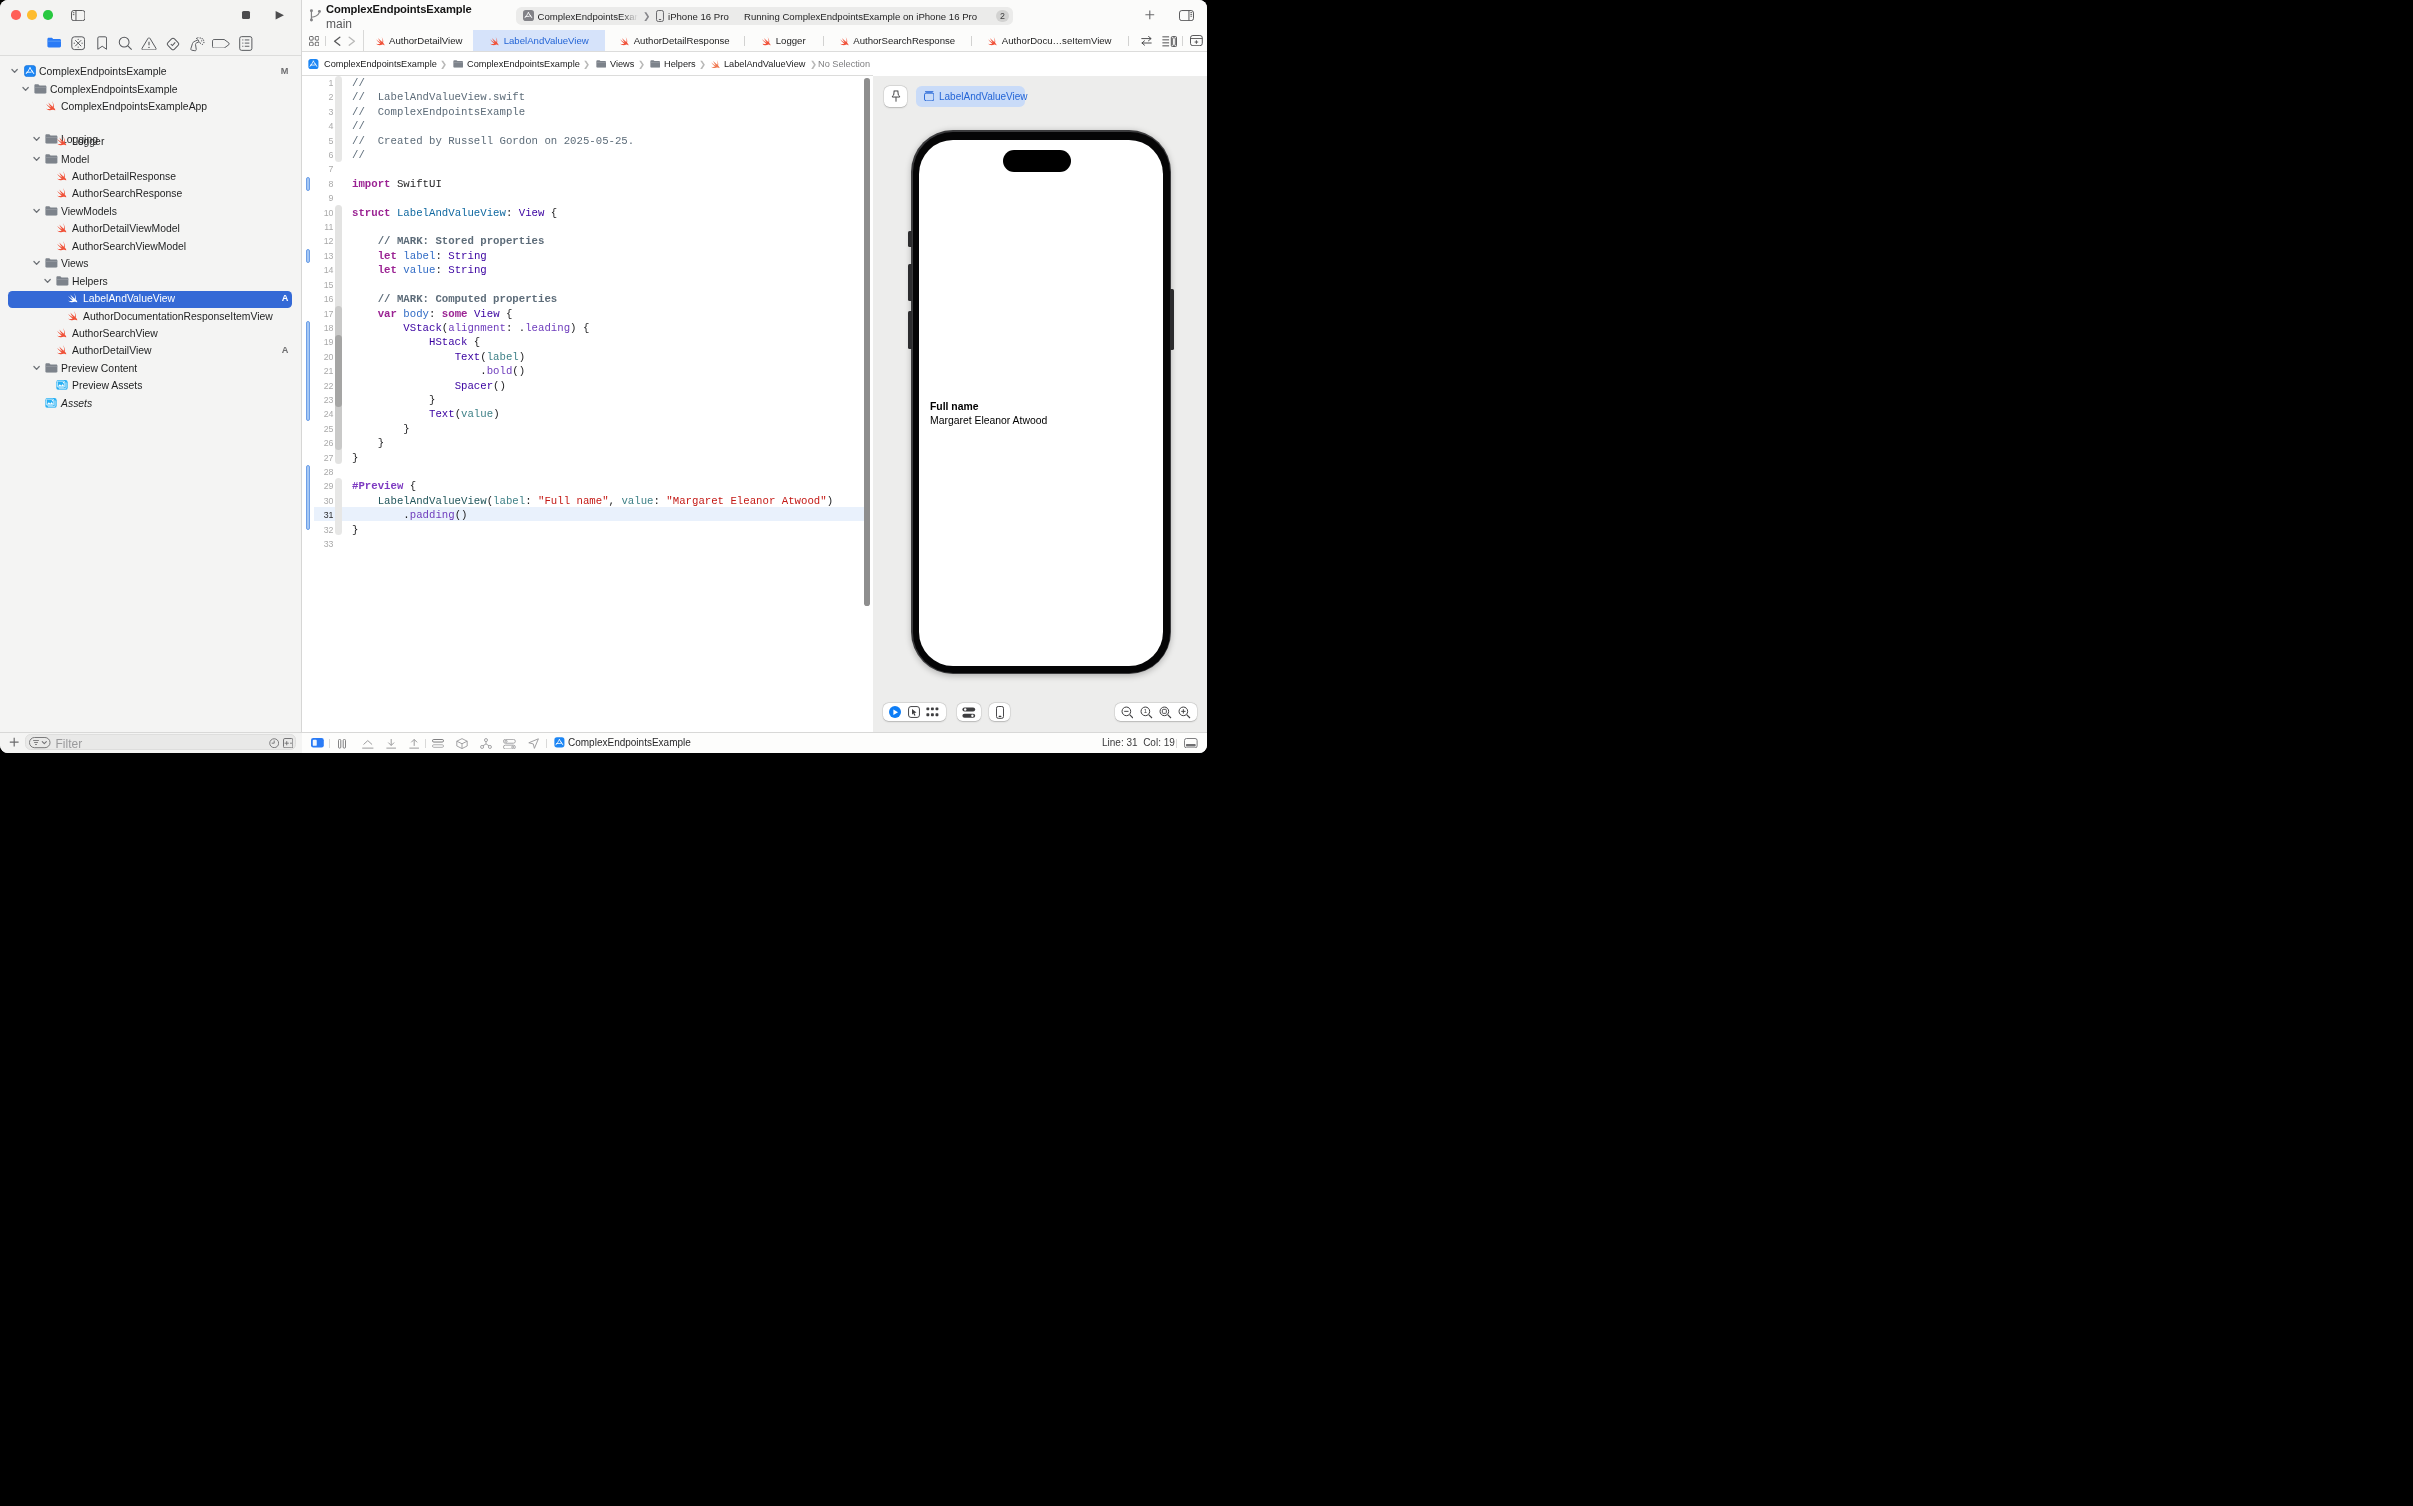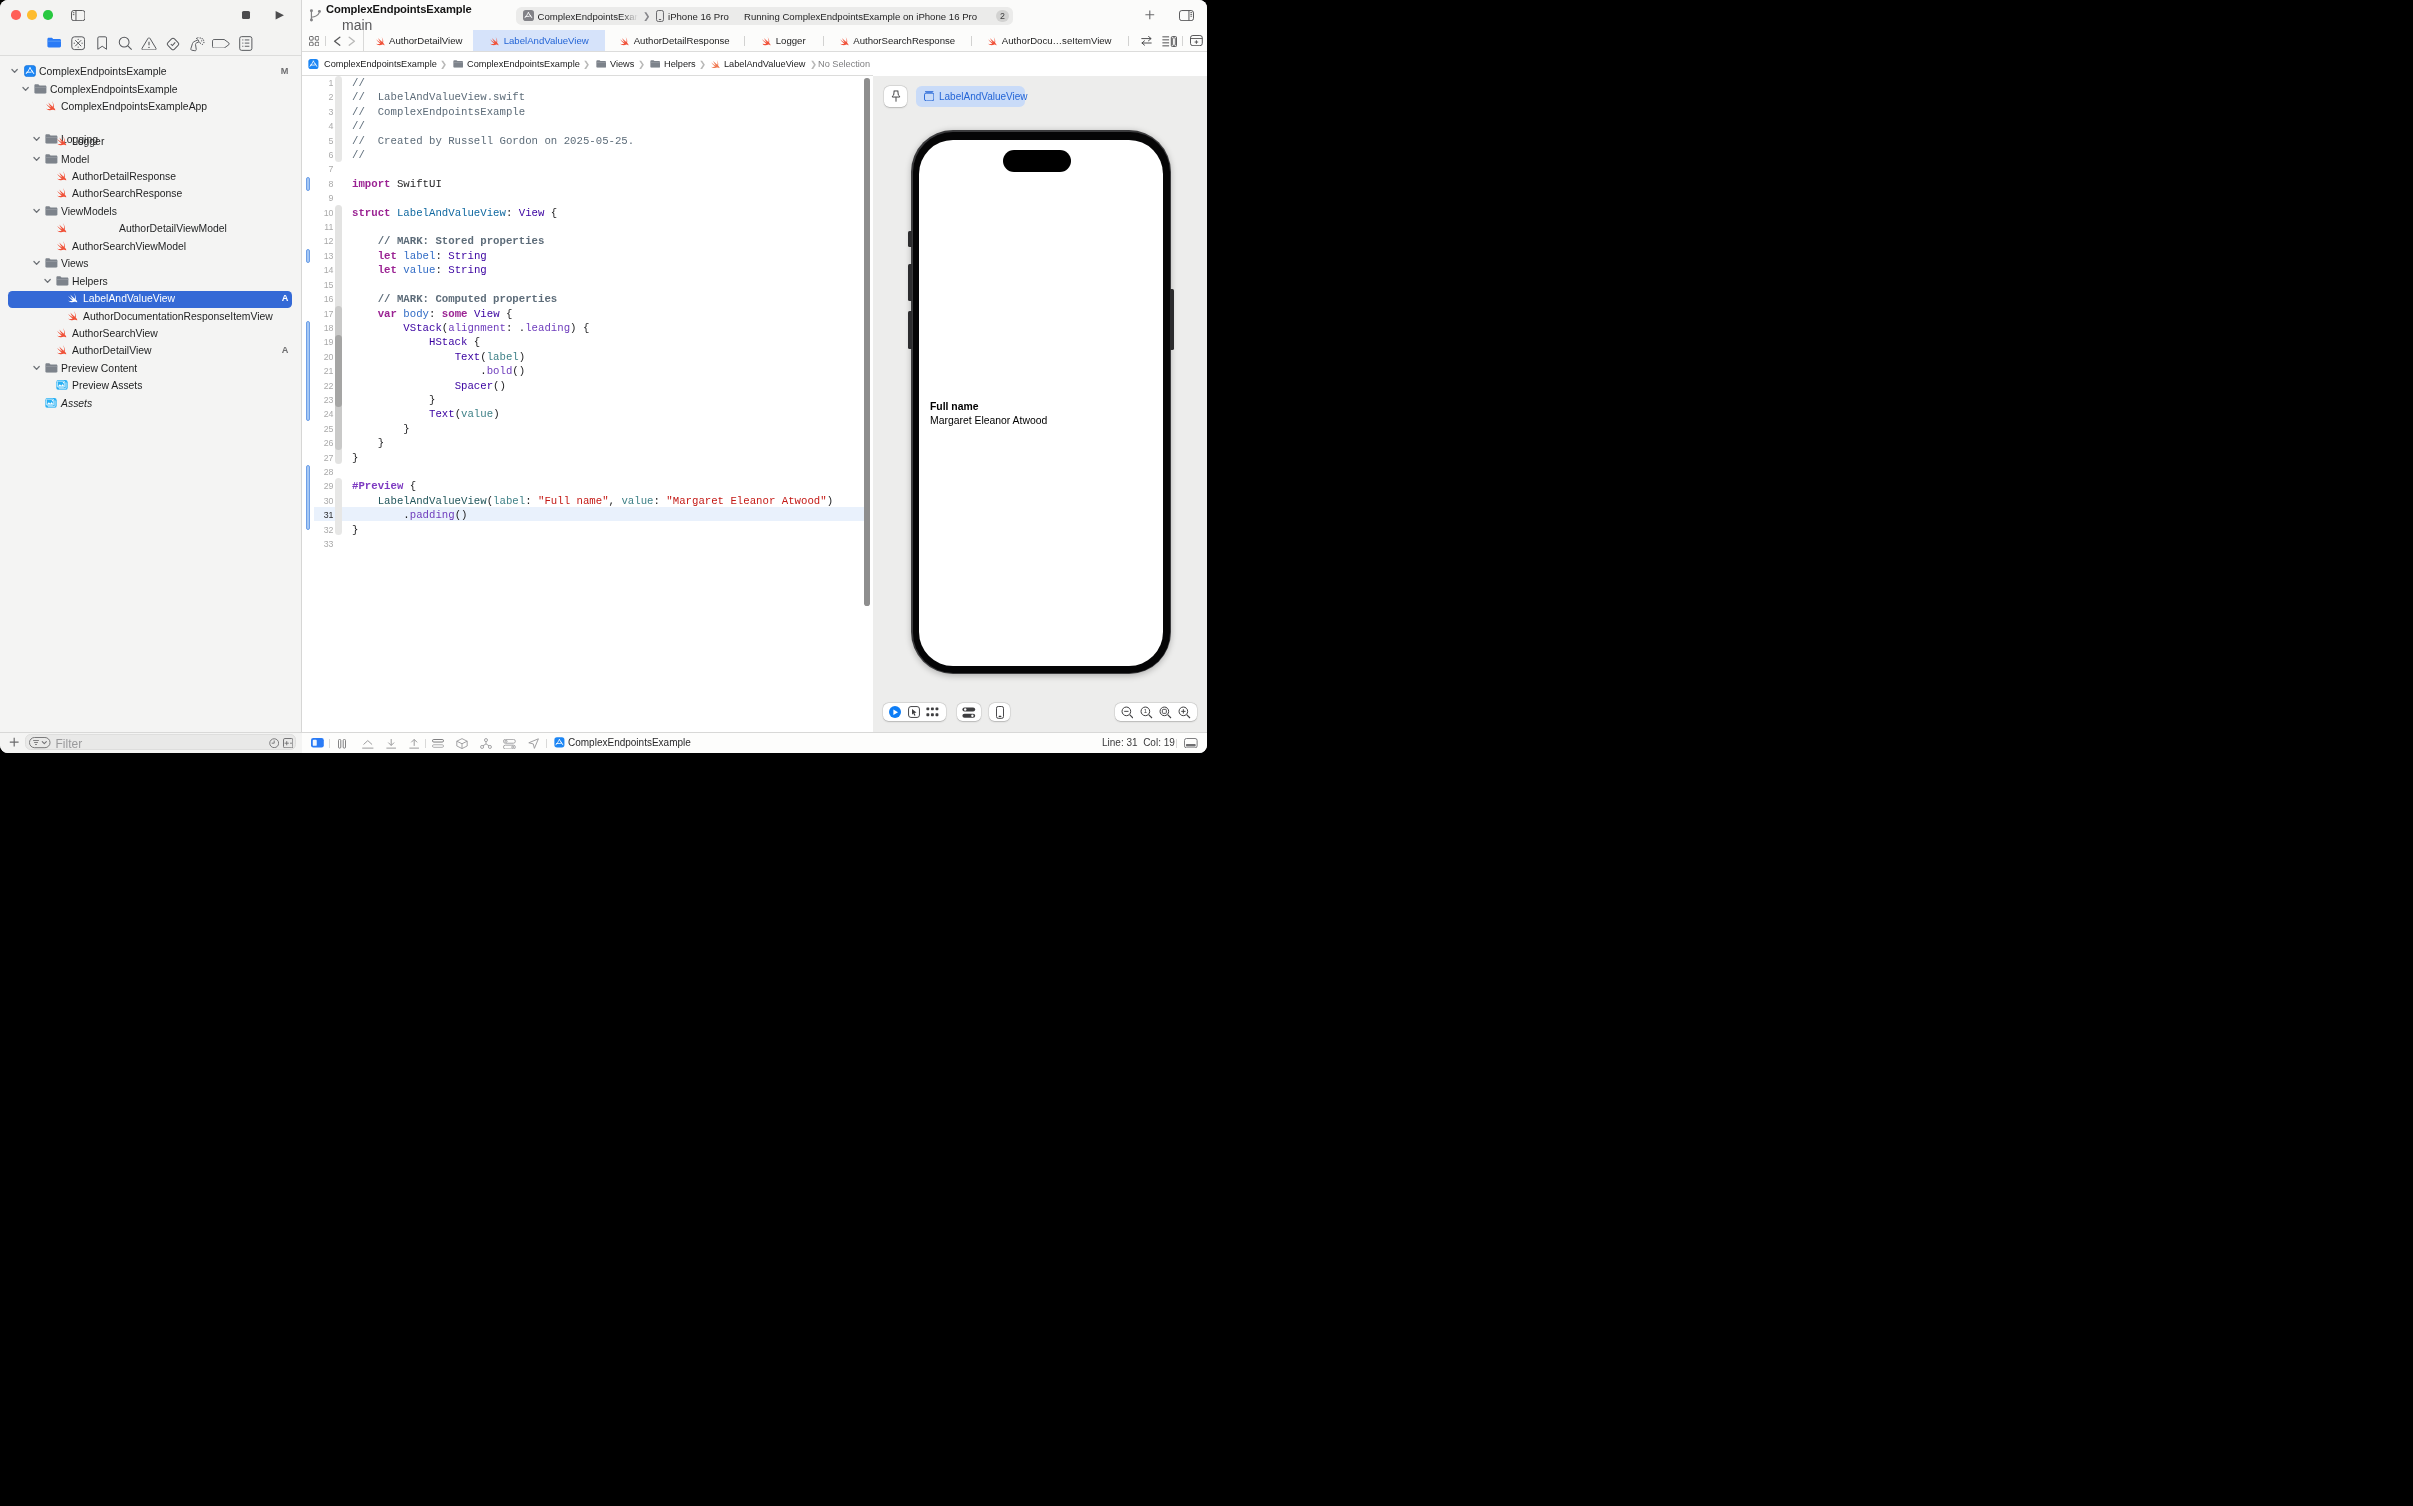--- a/index.html
+++ b/index.html
@@ -7,21 +7,21 @@
   body { font-family:"Liberation Sans", sans-serif; -webkit-font-smoothing:antialiased; }
   #win { position:absolute; left:0; top:0; width:1207px; height:753px; border-radius:8px; overflow:hidden; background:#fff; }
   .abs { position:absolute; }
   svg { display:block; }
   
   #tbL { left:0; top:0; width:302px; height:30px; background:#f3f3f2; }
   #tbR { left:302px; top:0; width:905px; height:30px; background:#fbfbfa; }
   #tbBorder { left:0; top:30px; width:1207px; height:0.8px; background:#d9d9d8; }
   .light { width:9.6px; height:9.6px; border-radius:50%; top:10.4px; }
   #title { left:326px; top:2.8px; font-size:11.2px; font-weight:bold; color:#141414; letter-spacing:-0.1px;}
-  #branchTxt { left:342px; top:17px; font-size:14px; color:#59595b; }
+  #branchTxt { left:326px; top:17px; font-size:12px; color:#59595b; }
   #scheme { left:516px; top:6.8px; width:497px; height:18px; background:#ebebea; border-radius:5.6px; }
   .schemeTxt { top:3.8px; font-size:9.6px; color:#262627; }
   
   #navbar { left:0; top:30px; width:302px; height:25.5px; background:#f3f3f2; }
   #navbarBorder { left:0; top:55px; width:302px; height:0.8px; background:#dcdcdb; }
   
   #sidebar { left:0; top:56px; width:302px; height:676px; background:#f4f4f3; }
   #sideDivider { left:301px; top:0; width:0.8px; height:753px; background:#d6d6d5; }
   .row { position:absolute; left:0; width:302px; height:17.4px; }
   .rowlbl { position:absolute; top:50%; transform:translateY(-50%); font-size:10.4px; color:#1f2021; white-space:nowrap; }
@@ -304,21 +304,21 @@
           </svg>
         </span>
         <span class="rowlbl" style="left:61px; color:#1f2021;">ViewModels</span>
       </div>
   <div class="row" style="top:219px;">
         <span class="rowicon" style="left:56px;">
           <svg width="11.2" height="11.2" viewBox="0 0 14 14">
             <path d="M8.6 1 C10.8 3.6 11.6 6.5 10.9 9 C12 10 12.6 11.2 12.9 12 C13 12.3 12.7 12.5 12.4 12.3 C11.4 11.6 10.3 11.4 9.3 11.8 C6.7 13 3.5 12.4 1.2 10.2 C3.2 11.2 5.4 11.1 7 10.1 C4.7 8.6 2.6 6.4 1.5 4.5 C3.5 6.3 6 8 8 8.9 C6.2 6.9 4.7 4.4 4.1 2.7 C6 4.7 8.5 6.9 9.9 8 C10.6 5.7 10.1 3.3 8.6 1 Z" fill="#f05138"></path>
           </svg>
         </span>
-        <span class="rowlbl" style="left:72px; color:#1f2021;margin-left:47px;">AuthorDetailViewModel</span>
+        <span class="rowlbl" style="left:72px; color:#1f2021;">AuthorDetailViewModel</span>
       </div>
   <div class="row" style="top:237px;">
         <span class="rowicon" style="left:56px;">
           <svg width="11.2" height="11.2" viewBox="0 0 14 14">
             <path d="M8.6 1 C10.8 3.6 11.6 6.5 10.9 9 C12 10 12.6 11.2 12.9 12 C13 12.3 12.7 12.5 12.4 12.3 C11.4 11.6 10.3 11.4 9.3 11.8 C6.7 13 3.5 12.4 1.2 10.2 C3.2 11.2 5.4 11.1 7 10.1 C4.7 8.6 2.6 6.4 1.5 4.5 C3.5 6.3 6 8 8 8.9 C6.2 6.9 4.7 4.4 4.1 2.7 C6 4.7 8.5 6.9 9.9 8 C10.6 5.7 10.1 3.3 8.6 1 Z" fill="#f05138"></path>
           </svg>
         </span>
         <span class="rowlbl" style="left:72px; color:#1f2021;">AuthorSearchViewModel</span>
       </div>
   <div class="row" style="top:254px;">

